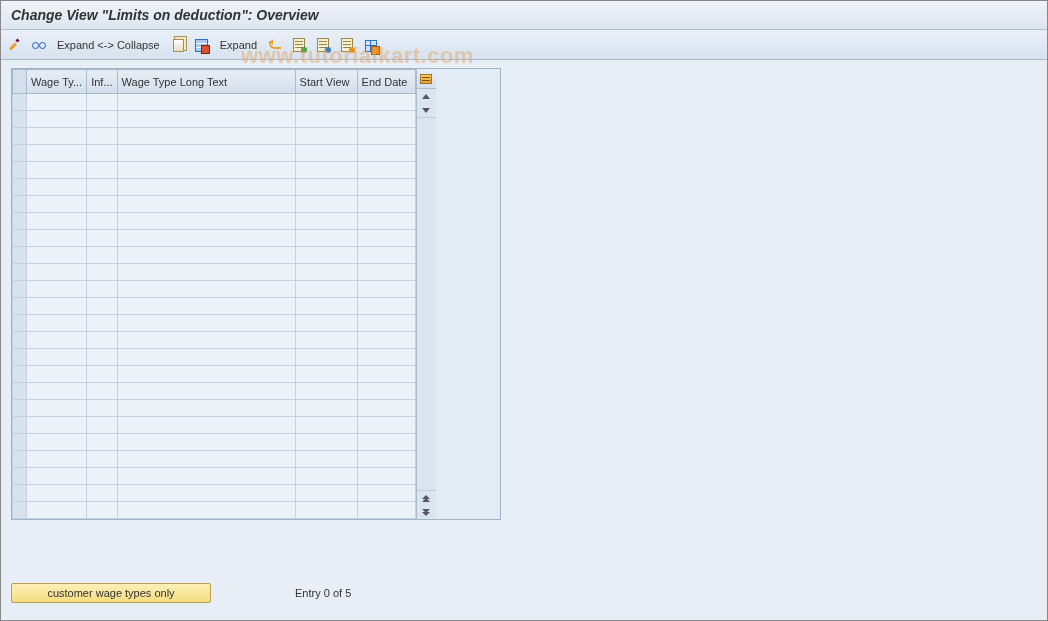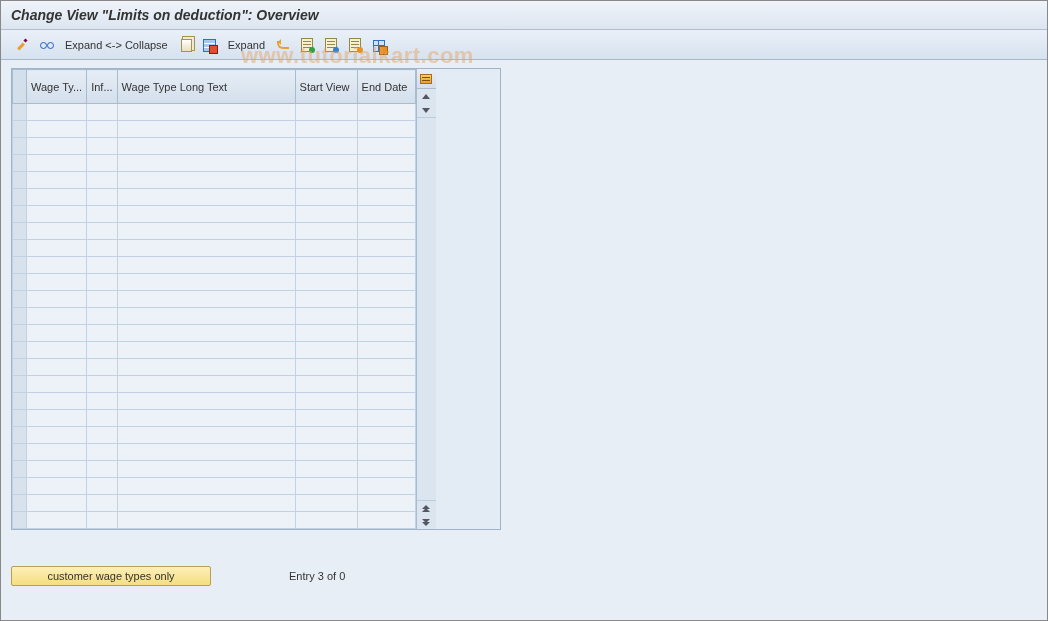--- a/index.html
+++ b/index.html
@@ -19,21 +19,21 @@
       border-bottom: 1px solid #b0c0d0;
     }
     .title-bar h1 {
       font-size: 14px;
       font-style: italic;
       font-weight: bold;
       color: #333;
     }
     .toolbar {
       background: linear-gradient(#eaf0f8, #d6e2ef);
-      padding: 4px 12px;
+      padding: 4px 4px;
       border-bottom: 1px solid #a8b8c8;
       display: flex;
       align-items: center;
       gap: 4px;
       height: 30px;
     }
     .tb-btn {
       display: inline-flex;
       align-items: center;
       justify-content: center;
@@ -73,21 +73,21 @@
       border-collapse: collapse;
       font-size: 11px;
     }
     .grid th {
       background: linear-gradient(#e6edf5, #d4dfec);
       border: 1px solid #a8bcd0;
       padding: 2px 4px;
       font-weight: normal;
       text-align: left;
       color: #333;
-      height: 34px;
+      height: 24px;
       white-space: nowrap;
       overflow: hidden;
     }
     .grid td {
       border: 1px solid #c2d2e2;
       background: #edf2f8;
       height: 17px;
       padding: 0 3px;
     }
     .grid .selcol { width: 14px; background: #d8e2ed; }
@@ -136,26 +136,26 @@
       align-items: center;
       justify-content: center;
       font-size: 8px;
       color: #445;
       cursor: pointer;
       background: #dbe5ef;
     }
     .scroll-arrow.double { height: 14px; }
     .footer {
       position: absolute;
-      bottom: 32px;
+      bottom: 15px;
       left: 10px;
       right: 10px;
       display: flex;
       align-items: center;
-      gap: 18px;
+      gap: 24px;
       height: 24px;
     }
     .yellow-btn {
       background: linear-gradient(#fdf0b8, #f5dd80);
       border: 1px solid #b8a050;
       border-radius: 2px;
       padding: 3px 18px;
       font-size: 11px;
       color: #333;
       cursor: pointer;
@@ -503,14 +503,14 @@
         </div>
       <div class="scroll-arrow double">
           <span class="dtri-dn"></span>
         </div>
     </div>
   </div>
 </div>
 
 <div class="footer">
   <button class="yellow-btn">customer wage types only</button>
-  <span class="entry-info">Entry 3 of 0</span>
+  <span class="entry-info">Entry 0 of 5</span>
 </div>
 
 </body></html>

